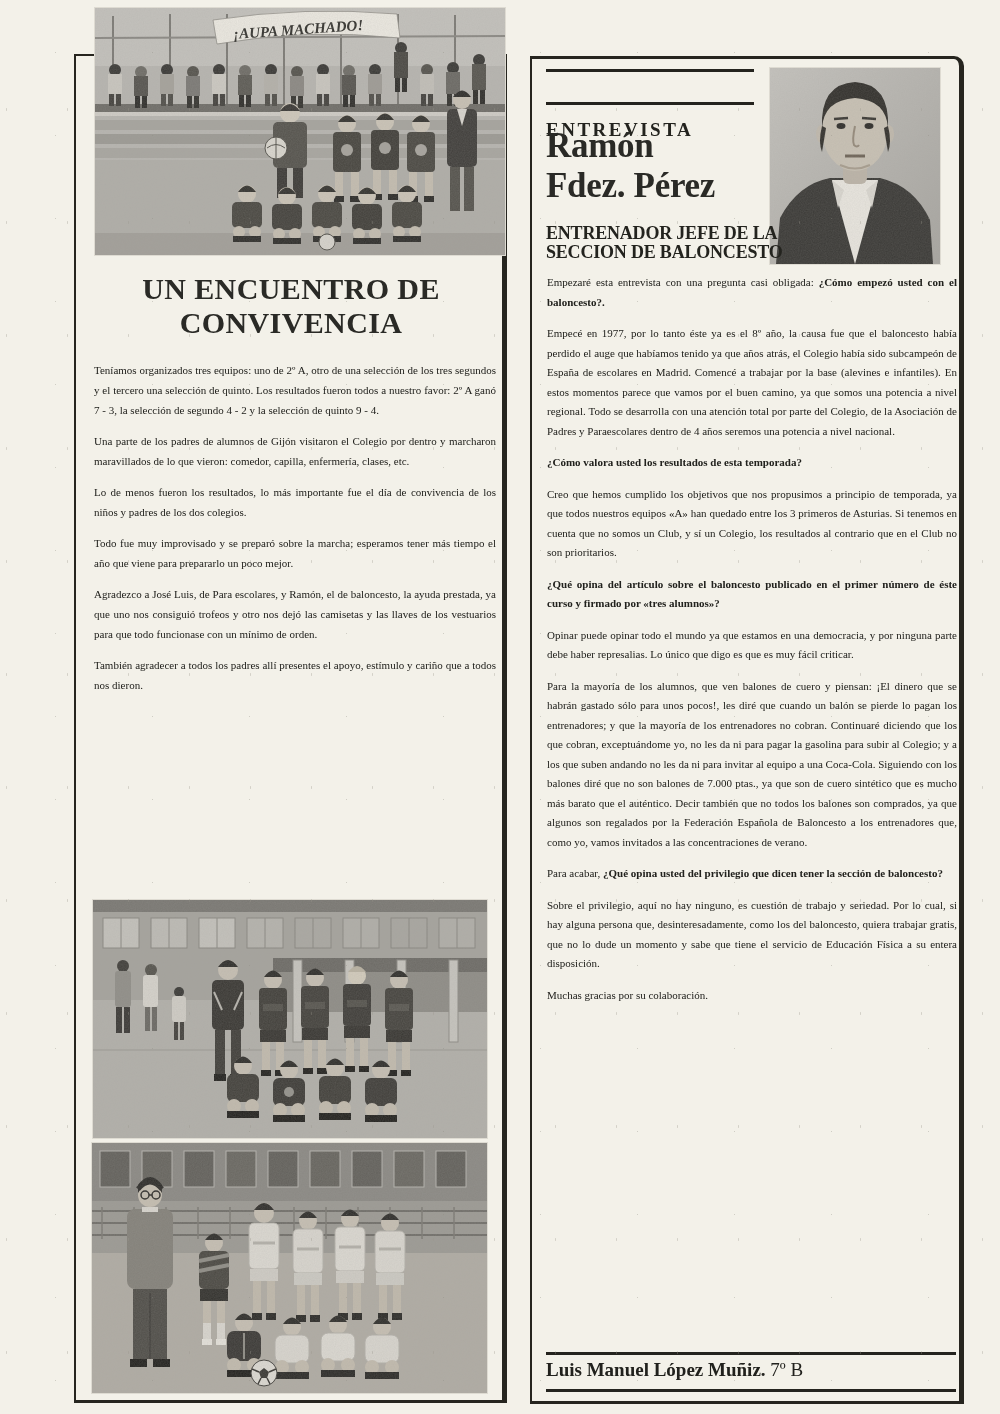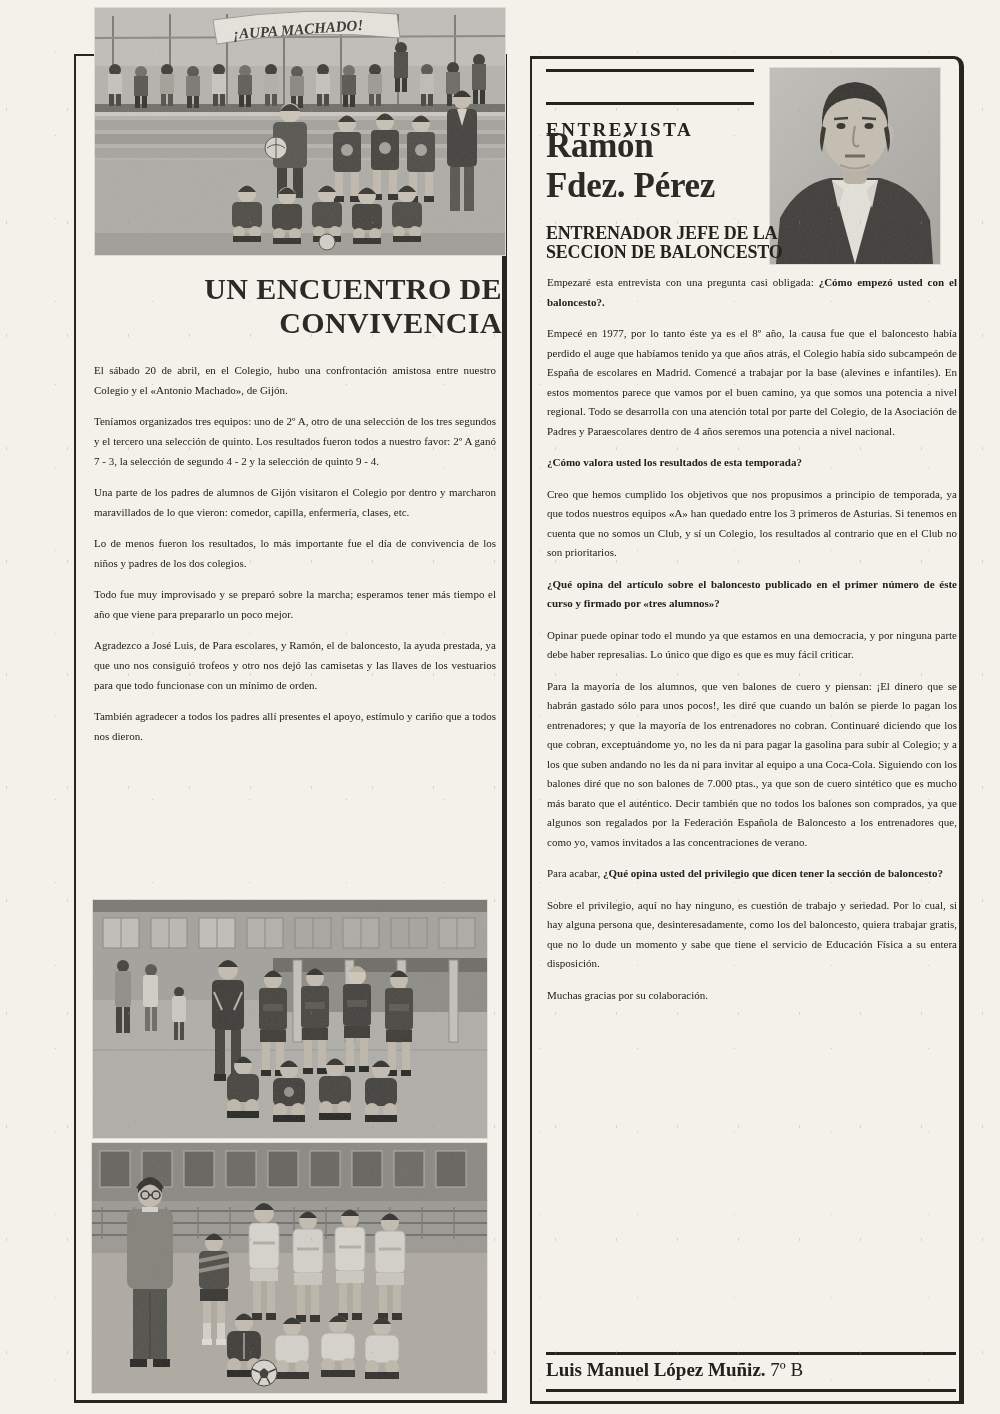--- a/index.html
+++ b/index.html
@@ -26,21 +26,21 @@
   .left-box{
     left:74px;top:54px;width:433px;height:1349px;
     border:2px solid #26251f;border-right-width:5px;border-bottom-width:3px;
     box-sizing:border-box;
   }
   .photo-frame{background:#f6f4ee;box-shadow:0 0 0 1px #dedbd2;line-height:0;}
   .photo-top{left:95px;top:8px;width:410px;height:247px;}
   .photo-mid{left:93px;top:900px;width:394px;height:238px;}
   .photo-bot{left:92px;top:1143px;width:395px;height:250px;}
   .headline{
-    left:80px;top:272px;width:422px;text-align:right;
+    left:80px;top:272px;width:422px;text-align:center;
     font-size:30px;line-height:34px;font-weight:bold;color:#2a2a26;
     letter-spacing:.4px;
   }
   .body-text p{
     font-size:11px;line-height:20px;text-align:justify;
     margin:0 0 11px 0;
   }
   .left-text{left:94px;top:360px;width:402px;height:540px;overflow:hidden;}
   
   .right-box{
@@ -301,21 +301,20 @@
   <rect width="410" height="247" filter="url(#f1)" opacity=".5"></rect>
 </svg>
 </div>
 
 <div class="abs headline">
   <div>UN ENCUENTRO DE</div>
   <div>CONVIVENCIA</div>
 </div>
 
 <div class="abs body-text left-text">
-  <p>El sábado 20 de abril, en el Colegio, hubo una confrontación amistosa entre nuestro Colegio y el «Antonio Machado», de Gijón.</p>
   <p>Teníamos organizados tres equipos: uno de 2º A, otro de una selección de los tres segundos y el tercero una selección de quinto. Los resultados fueron todos a nuestro favor: 2º A ganó 7 - 3, la selección de segundo 4 - 2 y la selección de quinto 9 - 4.</p>
   <p>Una parte de los padres de alumnos de Gijón visitaron el Colegio por dentro y marcharon maravillados de lo que vieron: comedor, capilla, enfermería, clases, etc.</p>
   <p>Lo de menos fueron los resultados, lo más importante fue el día de convivencia de los niños y padres de los dos colegios.</p>
   <p>Todo fue muy improvisado y se preparó sobre la marcha; esperamos tener más tiempo el año que viene para prepararlo un poco mejor.</p>
   <p>Agradezco a José Luis, de Para escolares, y Ramón, el de baloncesto, la ayuda prestada, ya que uno nos consiguió trofeos y otro nos dejó las camisetas y las llaves de los vestuarios para que todo funcionase con un mínimo de orden.</p>
   <p>También agradecer a todos los padres allí presentes el apoyo, estímulo y cariño que a todos nos dieron.</p>
 </div>
 
 <div class="abs photo-frame photo-mid">
 <svg width="394" height="238" viewBox="0 0 394 238">

